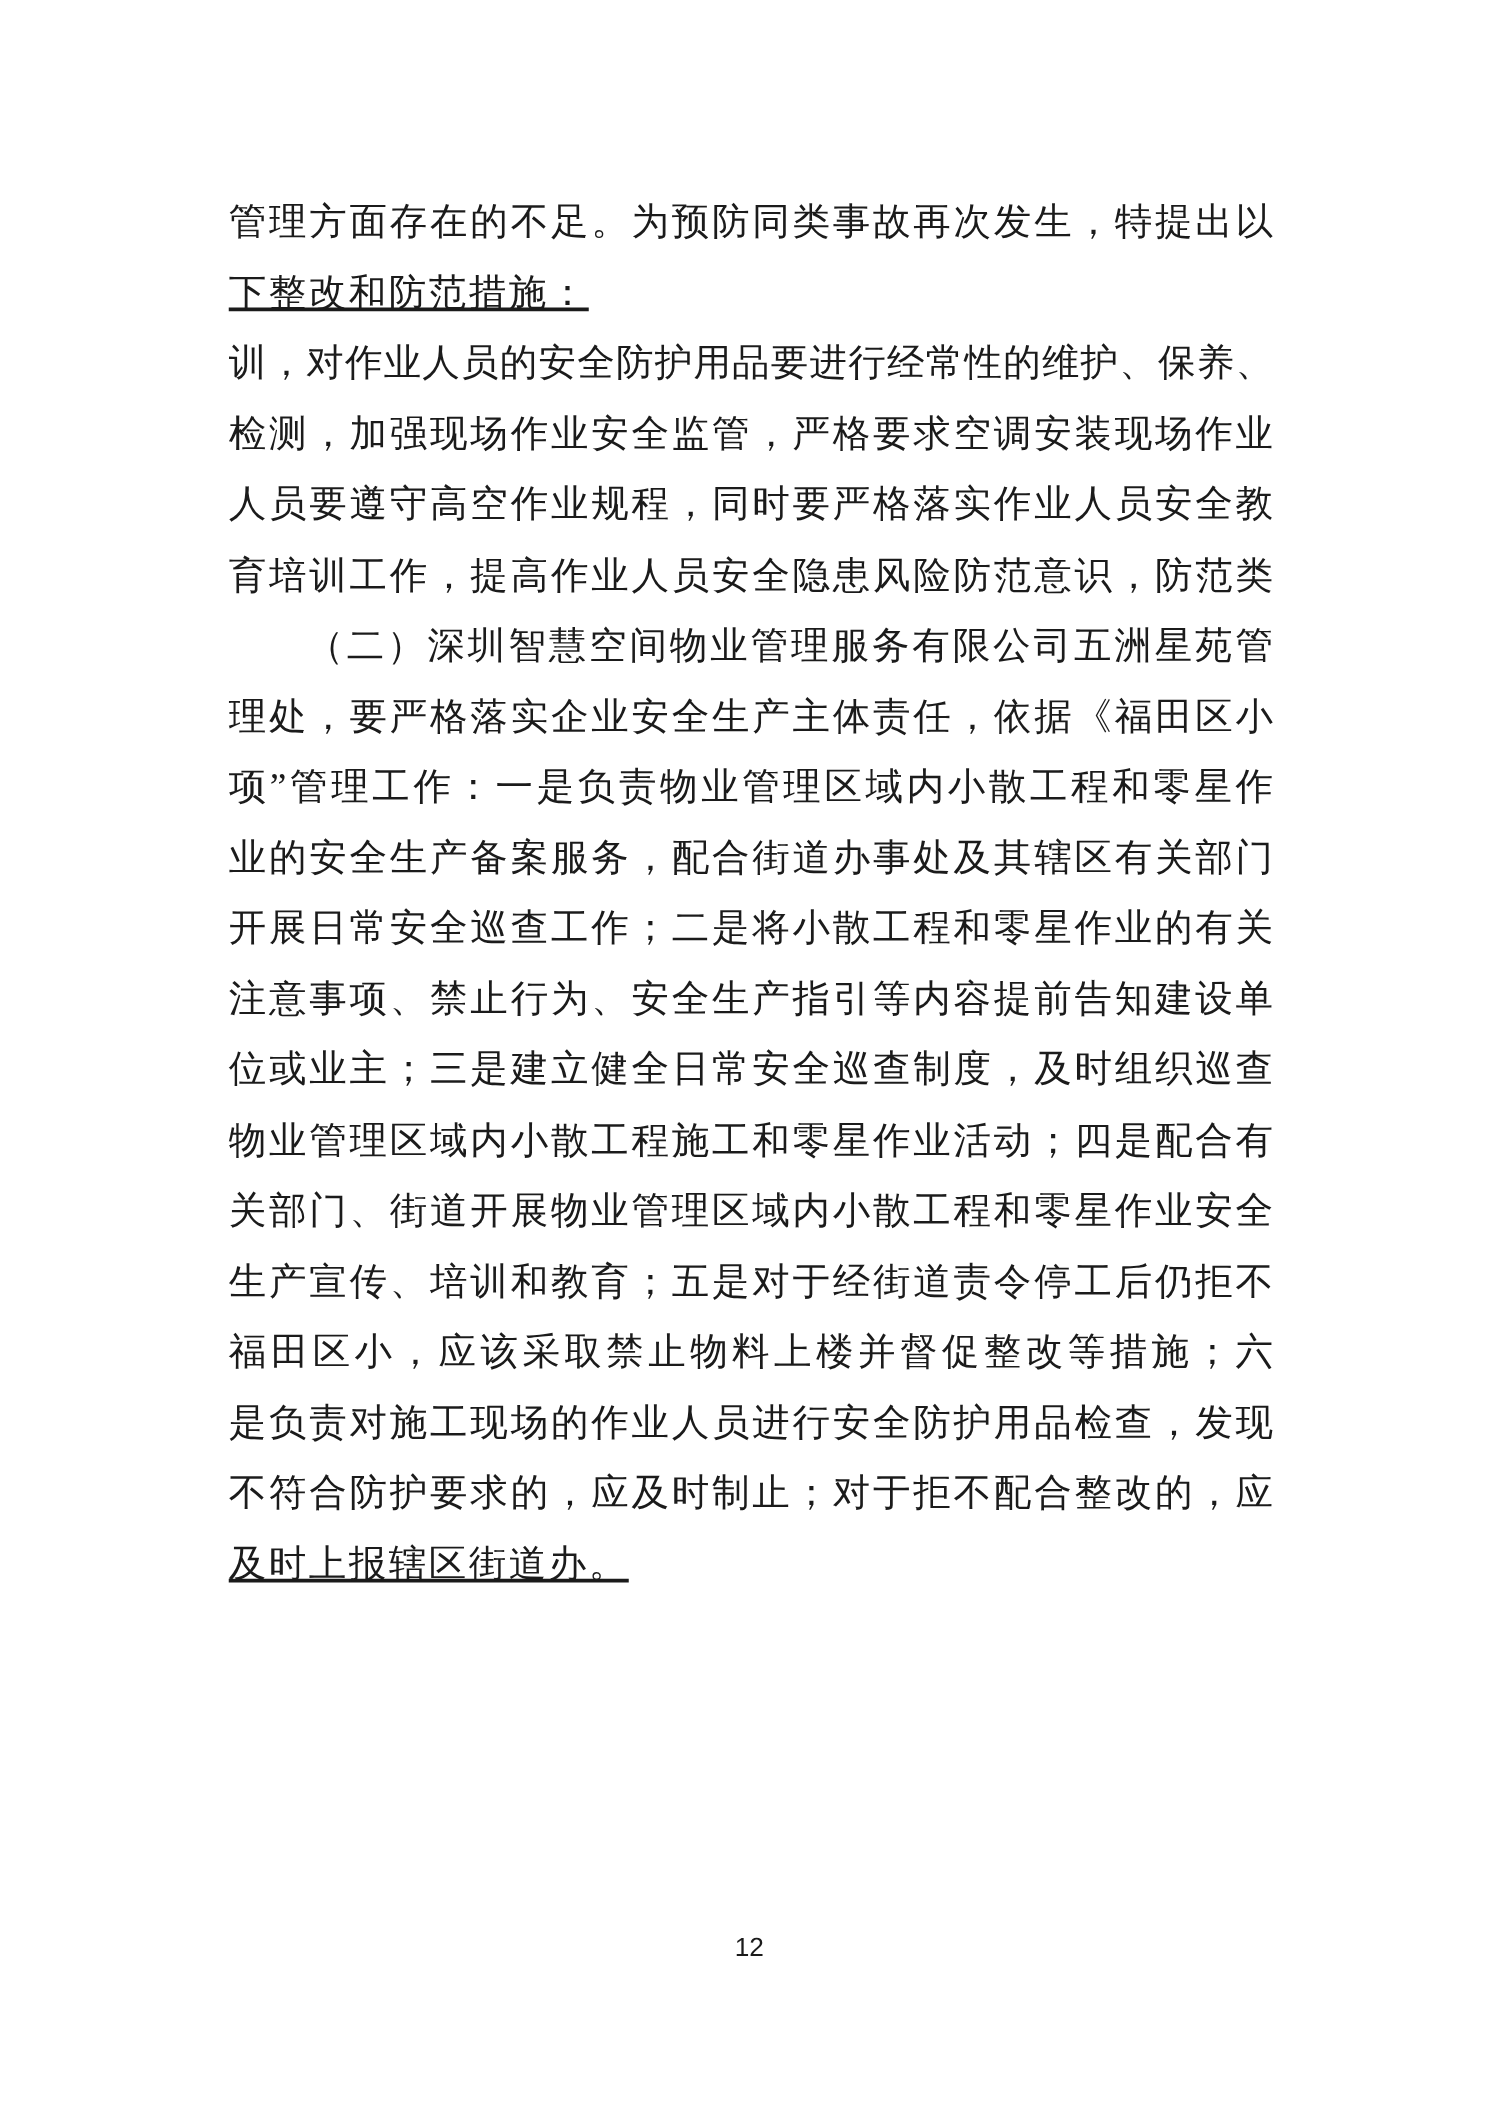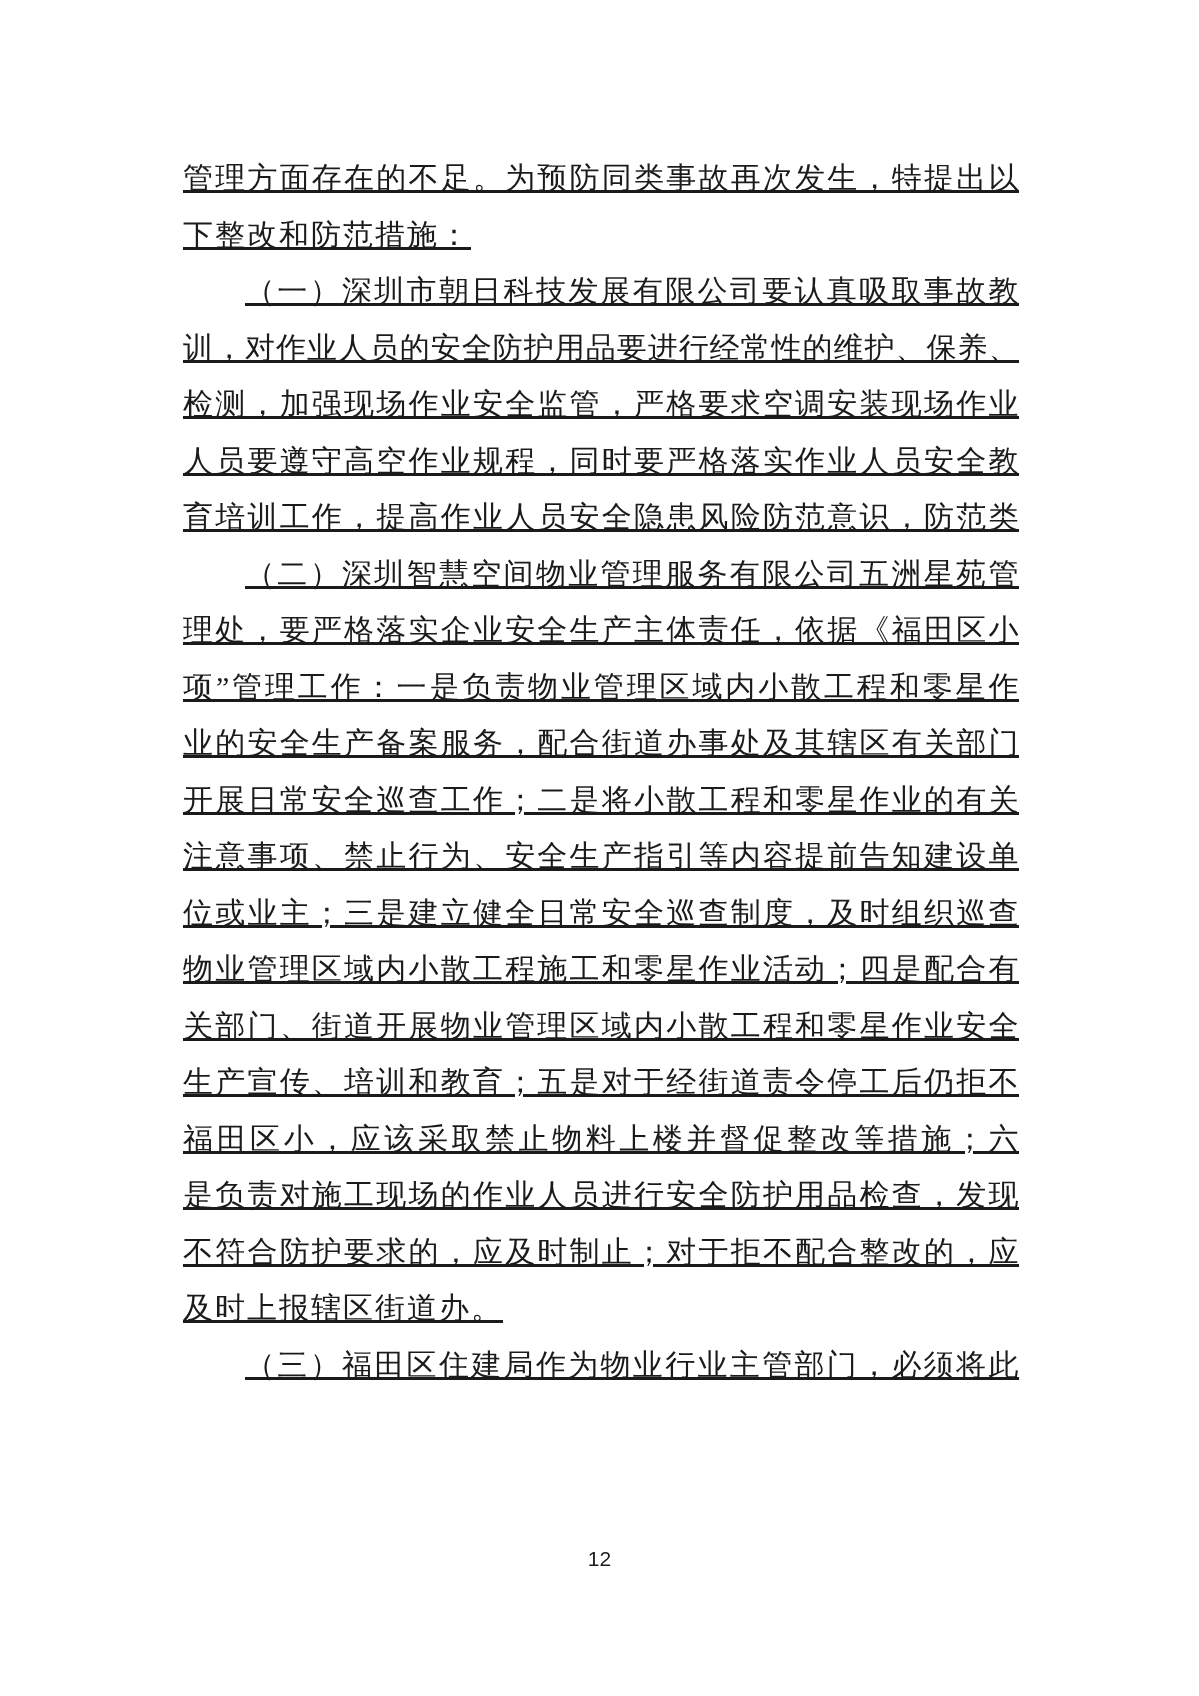--- a/index.html
+++ b/index.html
@@ -26,21 +26,20 @@
     letter-spacing: 0.6px;
   }
   .line {
     height: 56.5px;
     text-align: justify;
     white-space: normal;
   }
   .line.fill {
     
     text-align-last: justify;
-    text-decoration: underline;
   }
   .line.no-fill {
     text-align-last: left;
     letter-spacing: 2px;
     text-decoration: underline;
   }
   .line.indent {
     text-indent: 62px;
   }
   .page-footer {
@@ -56,37 +55,35 @@
     font-family: "Liberation Sans", "DejaVu Sans", sans-serif;
   }
 </style>
 </head>
 <body>
 
 <div class="page">
   <div class="content">
       <div class="line fill">管理方面存在的不足。为预防同类事故再次发生，特提出以</div>
       <div class="line no-fill">下整改和防范措施：</div>
-      <div class="line indent fill">（一）深圳市朝日科技发展有限公司要认真吸取事故教</div>
       <div class="line fill">训，对作业人员的安全防护用品要进行经常性的维护、保养、</div>
       <div class="line fill">检测，加强现场作业安全监管，严格要求空调安装现场作业</div>
       <div class="line fill">人员要遵守高空作业规程，同时要严格落实作业人员安全教</div>
       <div class="line fill">育培训工作，提高作业人员安全隐患风险防范意识，防范类</div>
       <div class="line indent fill">（二）深圳智慧空间物业管理服务有限公司五洲星苑管</div>
       <div class="line fill">理处，要严格落实企业安全生产主体责任，依据《福田区小</div>
       <div class="line fill">项”管理工作：一是负责物业管理区域内小散工程和零星作</div>
       <div class="line fill">业的安全生产备案服务，配合街道办事处及其辖区有关部门</div>
       <div class="line fill">开展日常安全巡查工作；二是将小散工程和零星作业的有关</div>
       <div class="line fill">注意事项、禁止行为、安全生产指引等内容提前告知建设单</div>
       <div class="line fill">位或业主；三是建立健全日常安全巡查制度，及时组织巡查</div>
       <div class="line fill">物业管理区域内小散工程施工和零星作业活动；四是配合有</div>
       <div class="line fill">关部门、街道开展物业管理区域内小散工程和零星作业安全</div>
       <div class="line fill">生产宣传、培训和教育；五是对于经街道责令停工后仍拒不</div>
       <div class="line fill">福田区小，应该采取禁止物料上楼并督促整改等措施；六</div>
       <div class="line fill">是负责对施工现场的作业人员进行安全防护用品检查，发现</div>
       <div class="line fill">不符合防护要求的，应及时制止；对于拒不配合整改的，应</div>
       <div class="line no-fill">及时上报辖区街道办。</div>
-      <div class="line indent fill">（三）福田区住建局作为物业行业主管部门，必须将此</div>
     </div>
   <div class="page-footer">
     <span class="page-number">12</span>
   </div>
 </div>
 
 </body></html>

